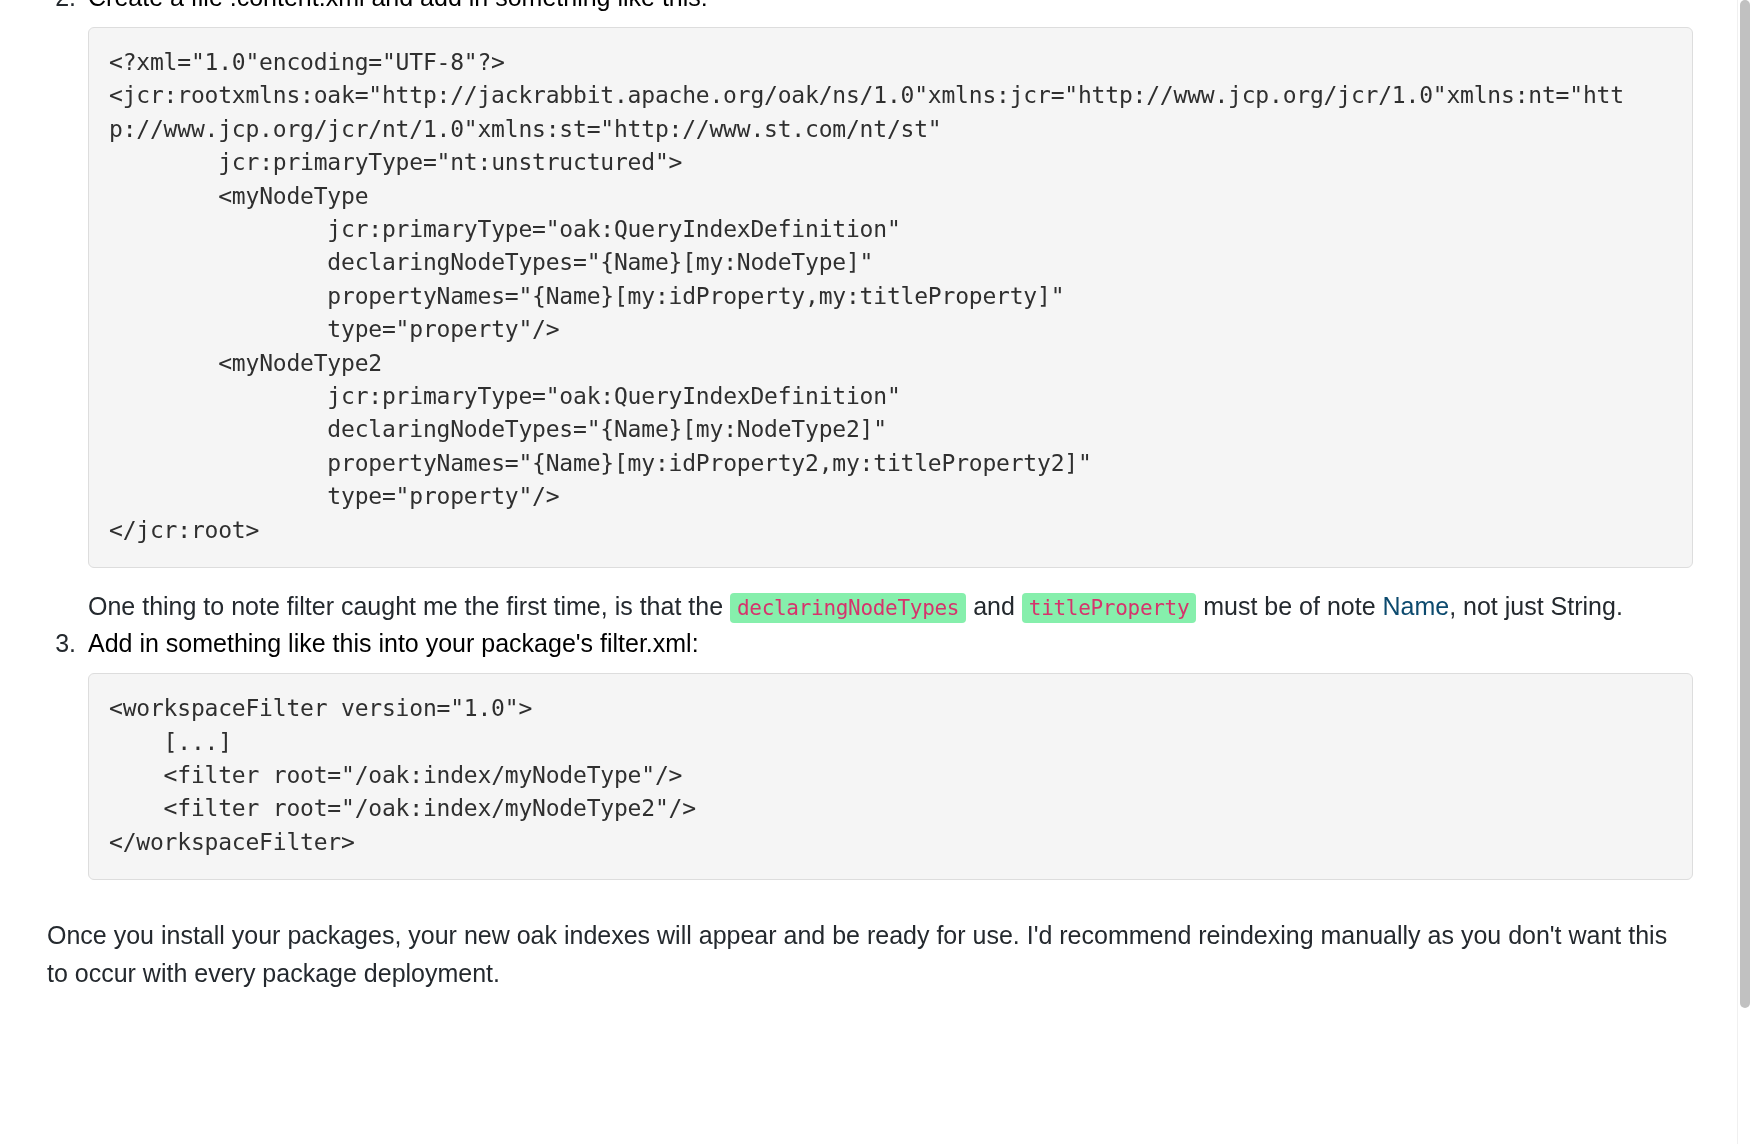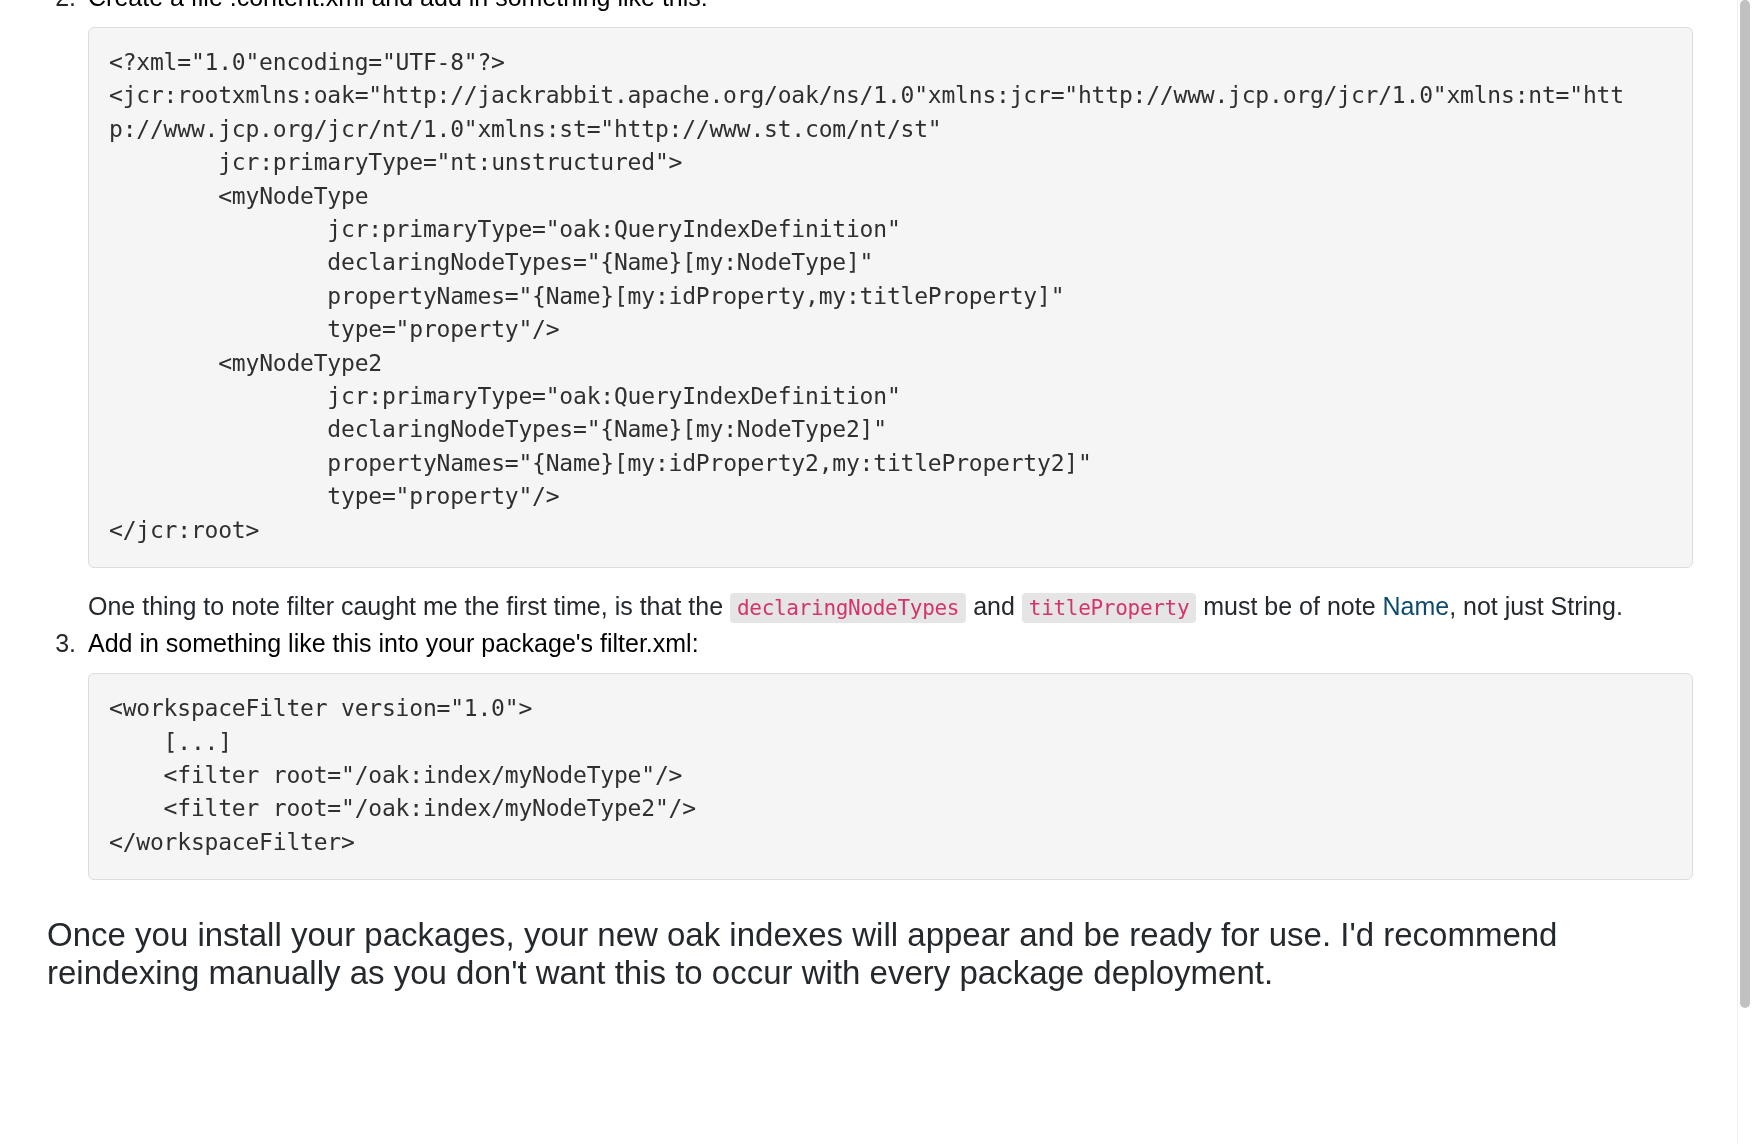--- a/index.html
+++ b/index.html
@@ -84,29 +84,29 @@
     font-size: 25px;
     line-height: 36px;
     margin: 14px 0 0 0;
     color: #24292e;
   }
   p.note {
     margin: 20px 0 0 0;
   }
   p.outro {
     margin: 0;
-    font-size: 33px;
+    font-size: 25px;
     line-height: 38px;
   }
 
   
   code.inline {
     font-family: "DejaVu Sans Mono", "Liberation Mono", monospace;
     font-size: 21px;
-    background: #e5e5e5;
+    background: #86efac;
     color: #d6336c;
     padding: 3px 7px;
     border-radius: 4px;
     letter-spacing: -0.3px;
   }
   .name-kw {
     color: #0c4a6e;
   }
 
   

